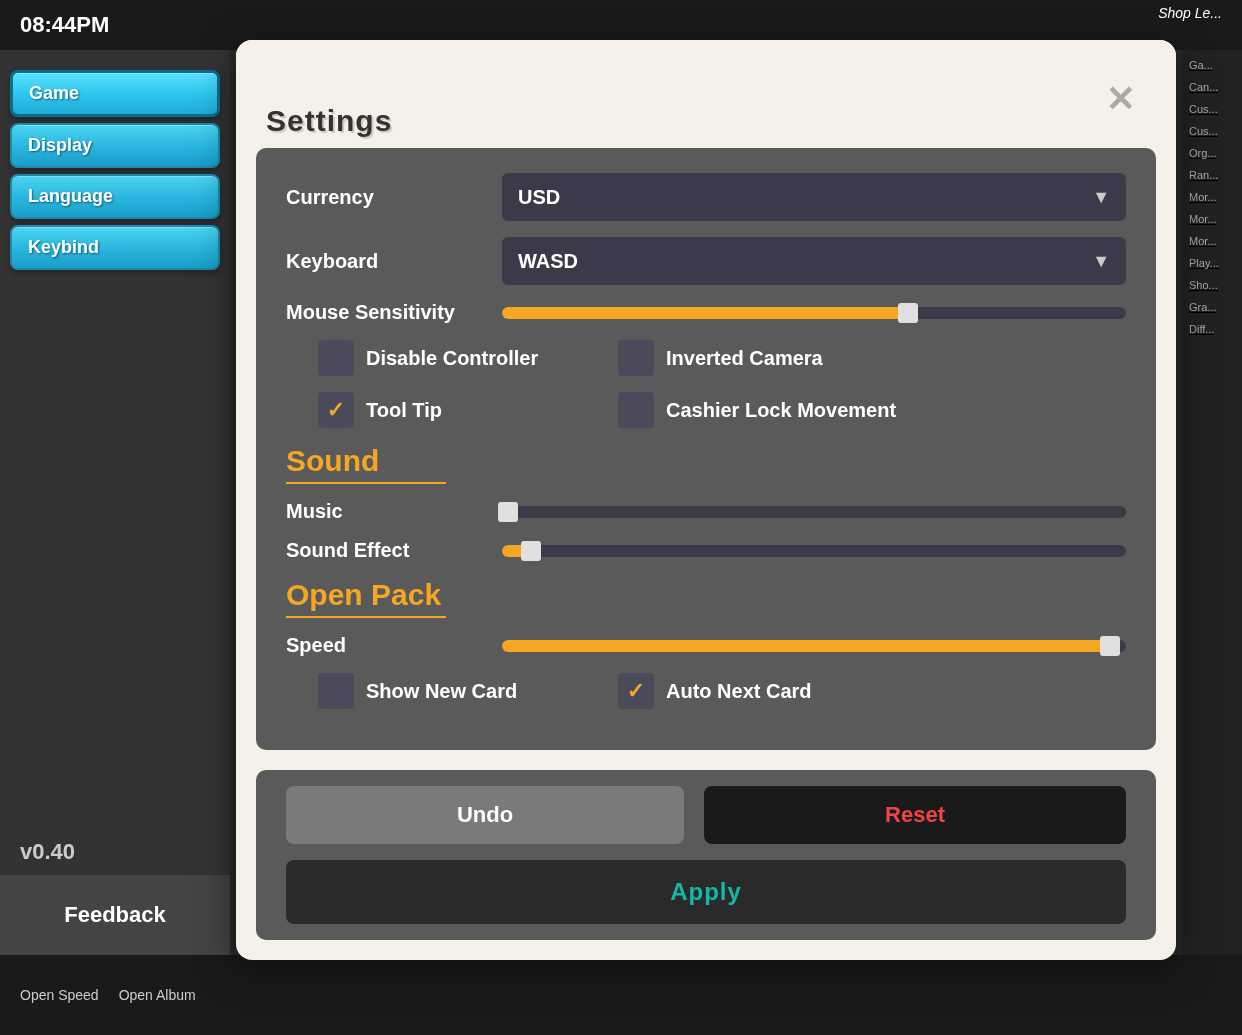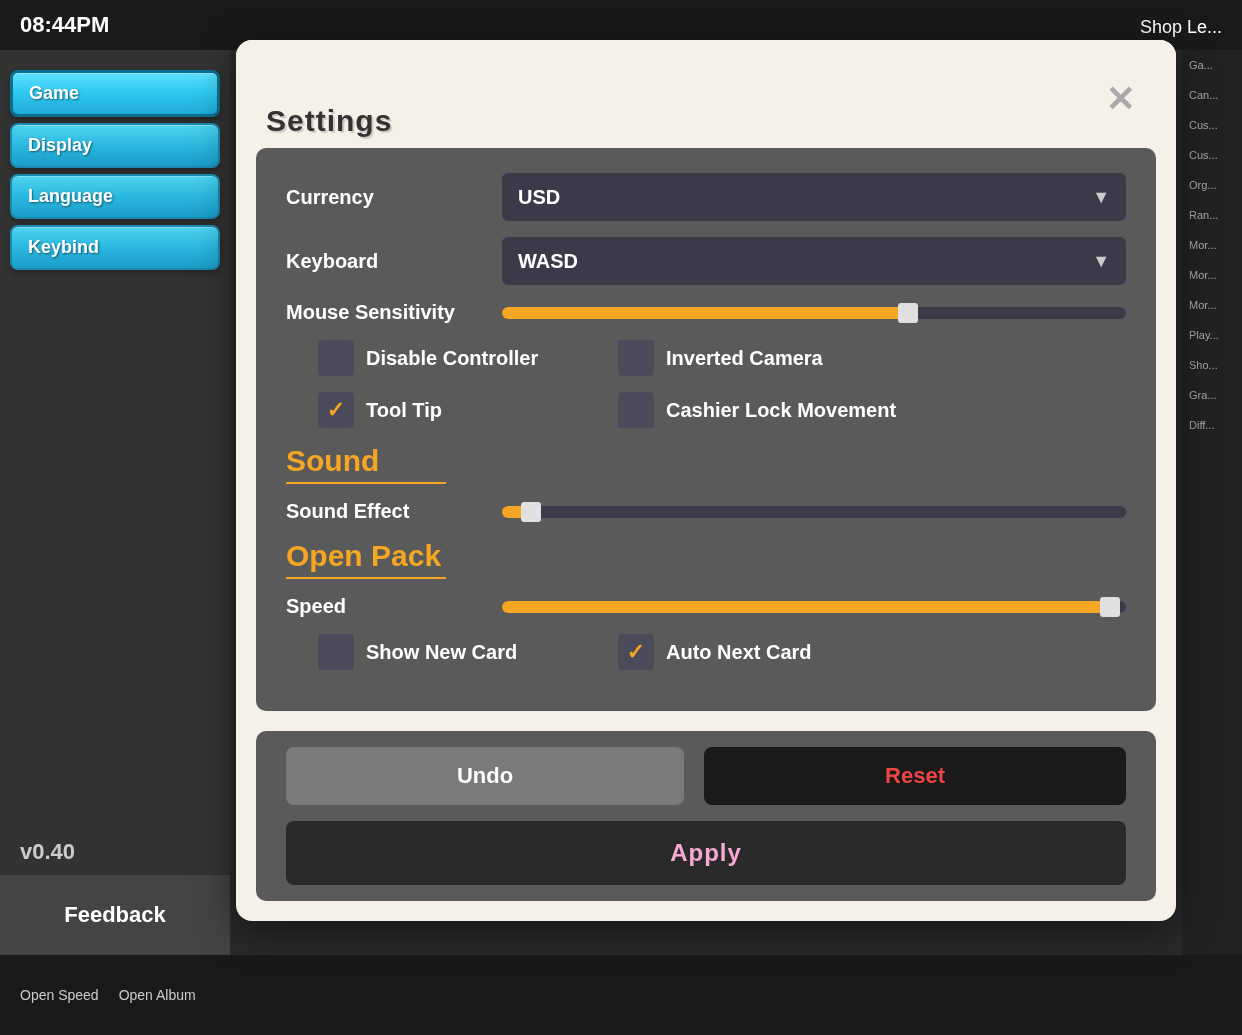--- a/index.html
+++ b/index.html
@@ -32,24 +32,25 @@
     }
 
     .time-display {
       color: white;
       font-size: 22px;
       font-weight: bold;
     }
 
     .shop-label {
       position: absolute;
-      top: 17px;
+      top: 5px;
       right: 20px;
       color: white;
-      font-size: 18px;
+      font-size: 14px;
+      font-style: italic;
     }
 
     
     .left-sidebar {
       position: absolute;
       left: 0;
       top: 50px;
       width: 230px;
       bottom: 80px;
       background: #333;
@@ -111,22 +112,23 @@
     .right-panel {
       position: absolute;
       right: 0;
       top: 50px;
       width: 60px;
       bottom: 0;
       background: #222;
       display: flex;
       flex-direction: column;
       padding: 5px;
-      gap: 10px;
+      gap: 2px;
       overflow: hidden;
+      text-decoration: underline;
     }
 
     .right-panel-item {
       color: #aaa;
       font-size: 11px;
       padding: 4px 2px;
       white-space: nowrap;
       overflow: hidden;
       text-overflow: ellipsis;
     }
@@ -381,21 +383,21 @@
       font-weight: bold;
       padding: 16px;
       cursor: pointer;
     }
 
     .btn-apply {
       width: 100%;
       background: #2a2a2a;
       border: none;
       border-radius: 8px;
-      color: #f9a8d4;
+      color: #14b8a6;
       font-size: 24px;
       font-weight: bold;
       padding: 18px;
       cursor: pointer;
       letter-spacing: 1px;
     }
 
     .modal-wrapper {
       position: absolute;
       top: 20px;
@@ -509,20 +511,29 @@
             <div class="checkbox-box"></div>
             <span class="checkbox-label">Cashier Lock Movement</span>
           </div>
         </div>
 
         <div class="section-header">
           <span class="section-title">Sound</span>
           <hr class="section-divider">
         </div>
 
+        <div class="form-row">
+          <span class="form-label">Music</span>
+          <div class="slider-container">
+            <div class="slider-track">
+              <div class="slider-fill slider-fill-zero"></div>
+              <div class="slider-thumb" style="left: -4px;"></div>
+            </div>
+          </div>
+        </div>
 
         <div class="form-row">
           <span class="form-label">Sound Effect</span>
           <div class="slider-container">
             <div class="slider-track">
               <div class="slider-fill" style="width: 4%;"></div>
               <div class="slider-thumb" style="left: calc(4% - 6px);"></div>
             </div>
           </div>
         </div>

